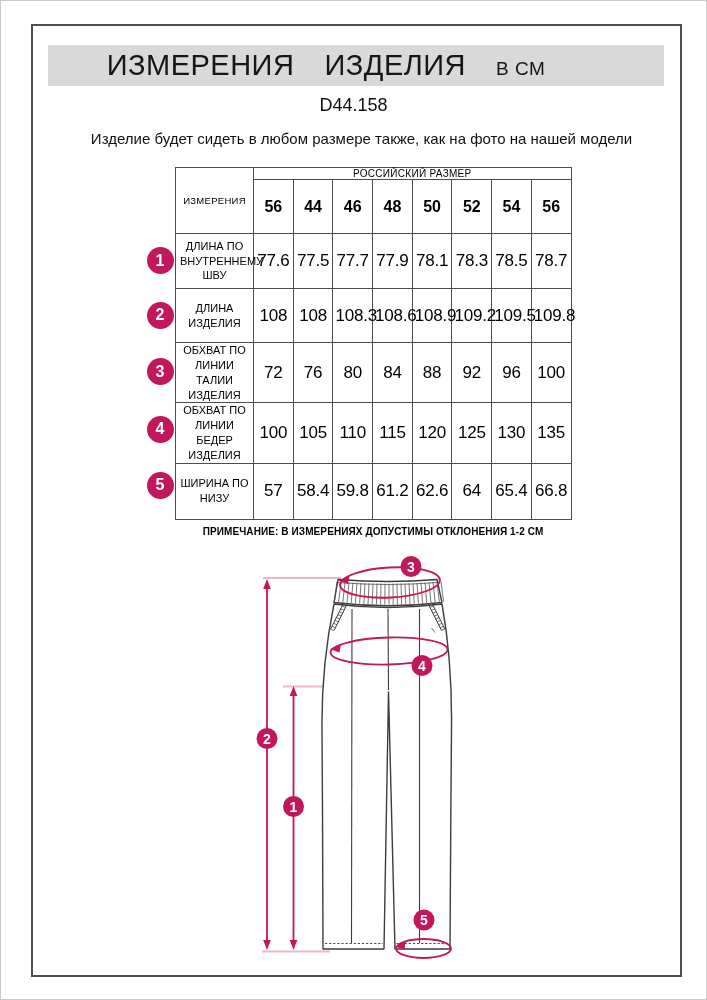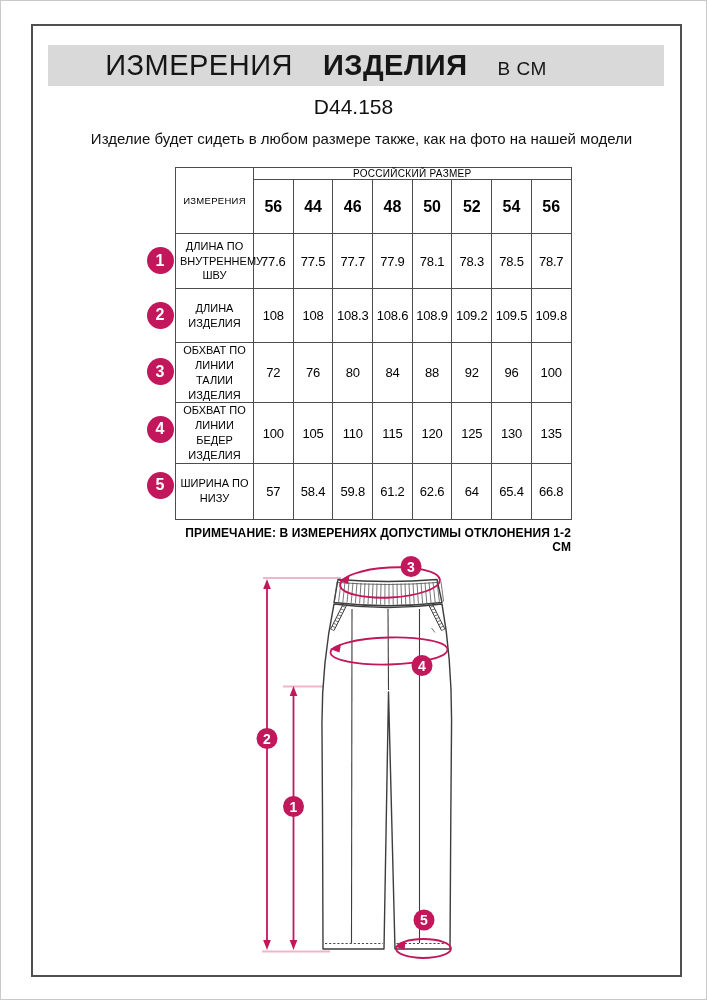--- a/index.html
+++ b/index.html
@@ -19,56 +19,56 @@
   .frame {
     position:absolute; left:31px; top:24px; width:651px; height:953px;
     border:2px solid #4f4f4f;
   }
   .title-bar {
     position:absolute; left:48px; top:45px; width:616px; height:41px;
     background:var(--bar-bg); display:flex; align-items:center; justify-content:center;
   }
   .title-inner { display:flex; align-items:baseline; gap:30px; transform:translateX(-30px); }
   .title-word { font-size:29px; letter-spacing:0.5px; color:#161616; }
-  .title-word.bold { font-weight:bold; }
+  .title-word.bold { font-weight:normal; }
   .title-unit { font-size:19px; letter-spacing:0.5px; color:#161616; }
-  .product-code { position:absolute; top:95px; left:0; width:707px; text-align:center; font-size:21px; }
+  .product-code { position:absolute; top:95px; left:0; width:707px; text-align:center; font-size:18px; }
   .subtitle { position:absolute; top:130px; left:8px; width:707px; text-align:center; font-size:15px; }
 
   table.size-table {
     position:absolute; left:175px; top:167px;
     border-collapse:collapse; table-layout:fixed; width:396px; color:#000;
   }
   .size-table th, .size-table td {
     border:1px solid var(--border); text-align:center; vertical-align:middle; padding:0 2px;
   }
   .size-table th { font-weight:normal; }
   .col-measure { width:78px; }
   .size-table col.col-size { width:39.7px; }
   tr.group-row { height:12px; }
   th.size-group { font-size:10px; letter-spacing:0.3px; }
   th.measure-head { font-size:9.5px; letter-spacing:0.3px; }
   tr.sizes-row { height:54px; }
   tr.sizes-row td { font-size:16px; font-weight:bold; }
   td.row-label { font-size:11px; line-height:1.35; padding:0 4px; }
-  td.row-value { font-size:13px; letter-spacing:-0.2px; }
+  td.row-value { font-size:17px; letter-spacing:-0.2px; }
   tbody tr.r0 { height:55px; }
   tbody tr.r1 { height:54px; }
   tbody tr.r2 { height:54px; }
   tbody tr.r3 { height:56px; }
   tbody tr.r4 { height:56px; }
 
   .row-circle {
     position:absolute; width:27px; height:27px; border-radius:50%;
     background:var(--accent); color:#fff; font-weight:bold; font-size:16px;
     display:flex; align-items:center; justify-content:center; z-index:5;
   }
   .note {
-    position:absolute; left:175px; top:526px; width:396px; text-align:right;
-    font-size:12px; font-weight:bold; color:#000; letter-spacing:0.1px;
+    position:absolute; left:175px; top:526px; width:396px; text-align:center;
+    font-size:10px; font-weight:bold; color:#000; letter-spacing:0.1px;
   }
   svg.diagram { position:absolute; left:240px; top:545px; }
 
   .pink-line   { stroke:var(--pink-light); stroke-width:2; fill:none; }
   .outline-fill{ fill:#fff; stroke:var(--line-dark); stroke-width:1.4; stroke-linejoin:round; }
   .thin        { stroke:var(--line-dark); stroke-width:1.1; fill:none; }
   .thin-1      { stroke:var(--line-dark); stroke-width:1; fill:none; }
   .thin-08     { stroke:#4a4a4a; stroke-width:0.8; fill:none; }
   .rib         { stroke:#4a4a4a; stroke-width:0.75; fill:none; }
   .stitch      { stroke:#4a4a4a; stroke-width:1.2; stroke-dasharray:2.2 1.9; fill:none; }

